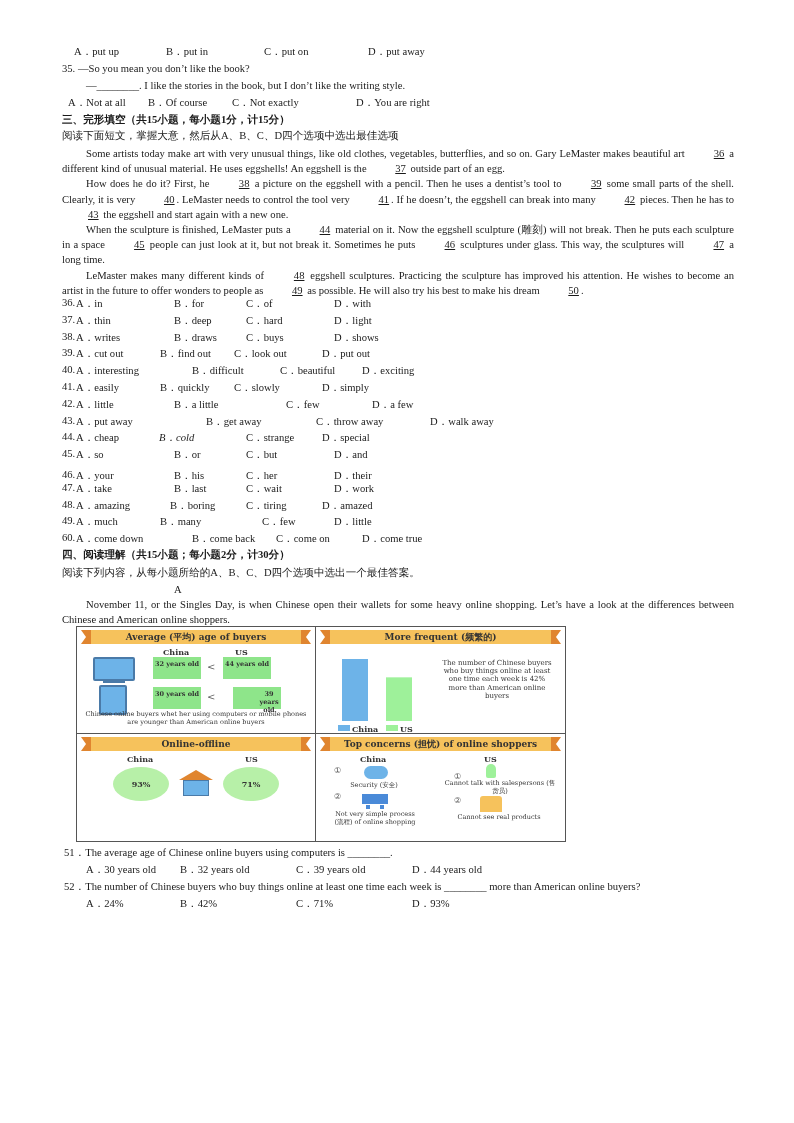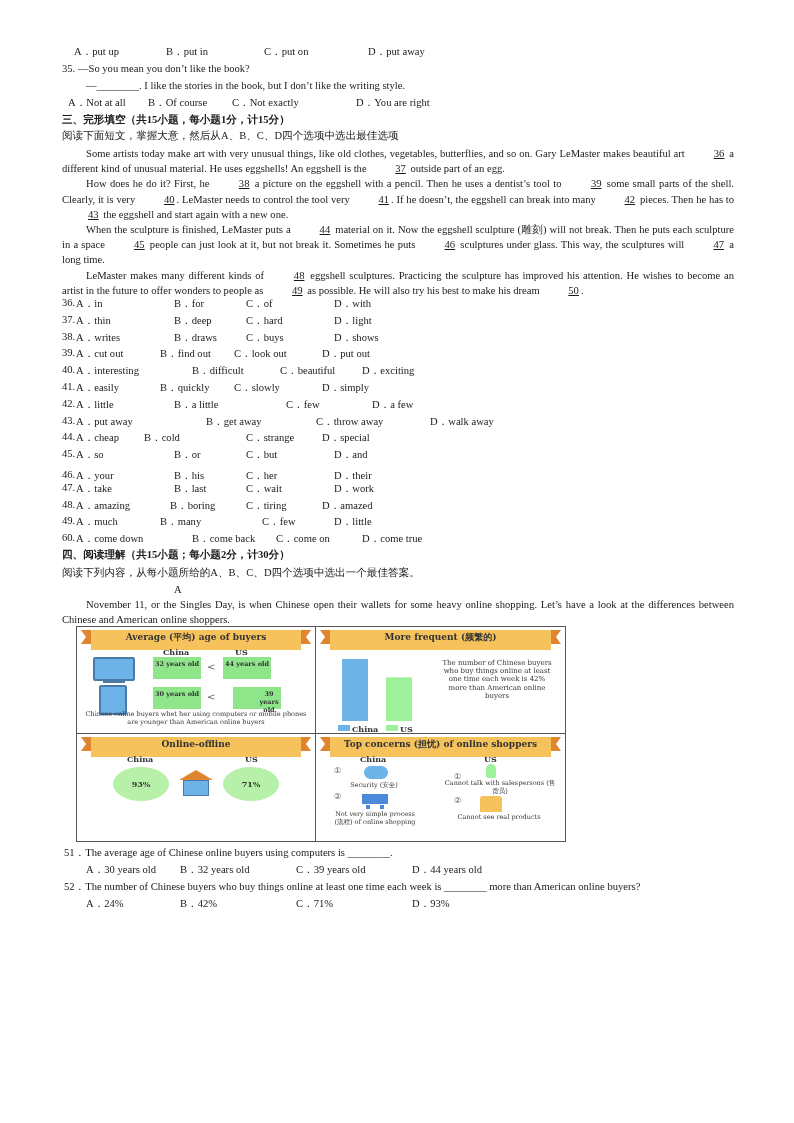--- a/index.html
+++ b/index.html
@@ -11,21 +11,21 @@
   .blank { display: inline-block; text-decoration: underline; padding: 0 2px; }
   .h { font-weight: bold; }
   .opt { position: absolute; white-space: nowrap; }
   .row { position: absolute; left: 62px; height: 14px; width: 680px; }
   
   .info { position: absolute; left: 76px; top: 626px; width: 488px; height: 214px;
           border: 1px solid #555; background: #fff; font-family: "DejaVu Serif", serif; }
   .panel { position: absolute; overflow: hidden; }
   .divv { position: absolute; left: 238px; top: 0; width: 1px; height: 214px; background: #555; }
   .divh { position: absolute; left: 0; top: 106px; width: 488px; height: 1px; background: #555; }
-  .banner { position: absolute; left: 14px; right: 14px; top: 3px; height: 20px; background: #f6c25c;
+  .banner { position: absolute; left: 14px; right: 14px; top: 3px; height: 14px; background: #f6c25c;
             color: #333; font-weight: bold; font-size: 9px; text-align: center; line-height: 14px; }
   .banner:before, .banner:after { content: ""; position: absolute; top: 0; width: 0; height: 0;
             border-top: 7px solid #e0852f; border-bottom: 7px solid #e0852f; }
   .banner:before { left: -10px; border-left: 5px solid transparent; border-right: 5px solid #e0852f; }
   .banner:after { right: -10px; border-right: 5px solid transparent; border-left: 5px solid #e0852f; }
   .small { font-size: 6.5px; line-height: 7.5px; color: #333; text-align: center; position: absolute; }
   .lbl { font-size: 8px; font-weight: bold; color: #333; position: absolute; }
   .gbox { position: absolute; width: 48px; height: 22px; background: #8ee58a; color: #333;
           font-size: 6.5px; text-align: center; line-height: 8px; padding-top: 3px; box-sizing: border-box; font-weight: bold; }
   .lt { position: absolute; font-size: 10px; color: #555; }
@@ -114,21 +114,21 @@
     <div class="row" style="top: 414.6px;">
       <span class="opt" style="left: 0px;">43.</span>
       <span class="opt" style="left: 14px;">A．put away</span>
       <span class="opt" style="left: 144px;">B．get away</span>
       <span class="opt" style="left: 254px;">C．throw away</span>
       <span class="opt" style="left: 368px;">D．walk away</span>
     </div>
     <div class="row" style="top: 431.4px;">
       <span class="opt" style="left: 0px;">44.</span>
       <span class="opt" style="left: 14px;">A．cheap</span>
-      <span class="opt" style="left: 82px;">B．cold</span>
+      <span class="opt" style="left: 97px; font-style: italic;">B．cold</span>
       <span class="opt" style="left: 184px;">C．strange</span>
       <span class="opt" style="left: 260px;">D．special</span>
     </div>
     <div class="row" style="top: 448.2px;">
       <span class="opt" style="left: 0px;">45.</span>
       <span class="opt" style="left: 14px;">A．so</span>
       <span class="opt" style="left: 112px;">B．or</span>
       <span class="opt" style="left: 184px;">C．but</span>
       <span class="opt" style="left: 272px;">D．and</span>
     </div>

